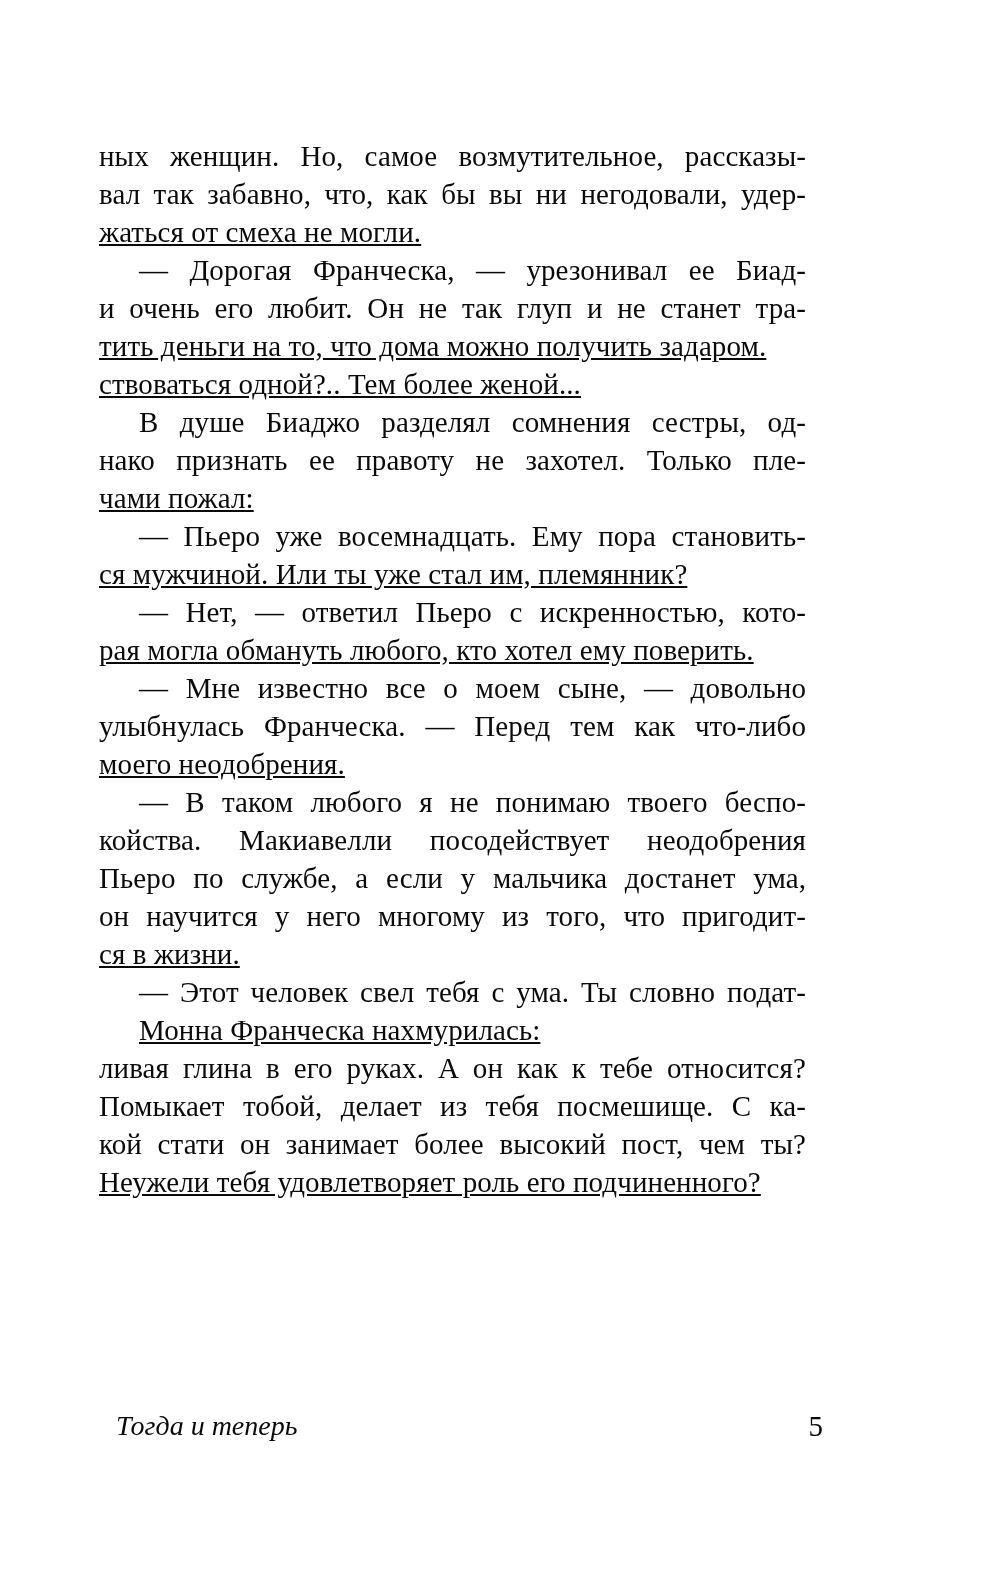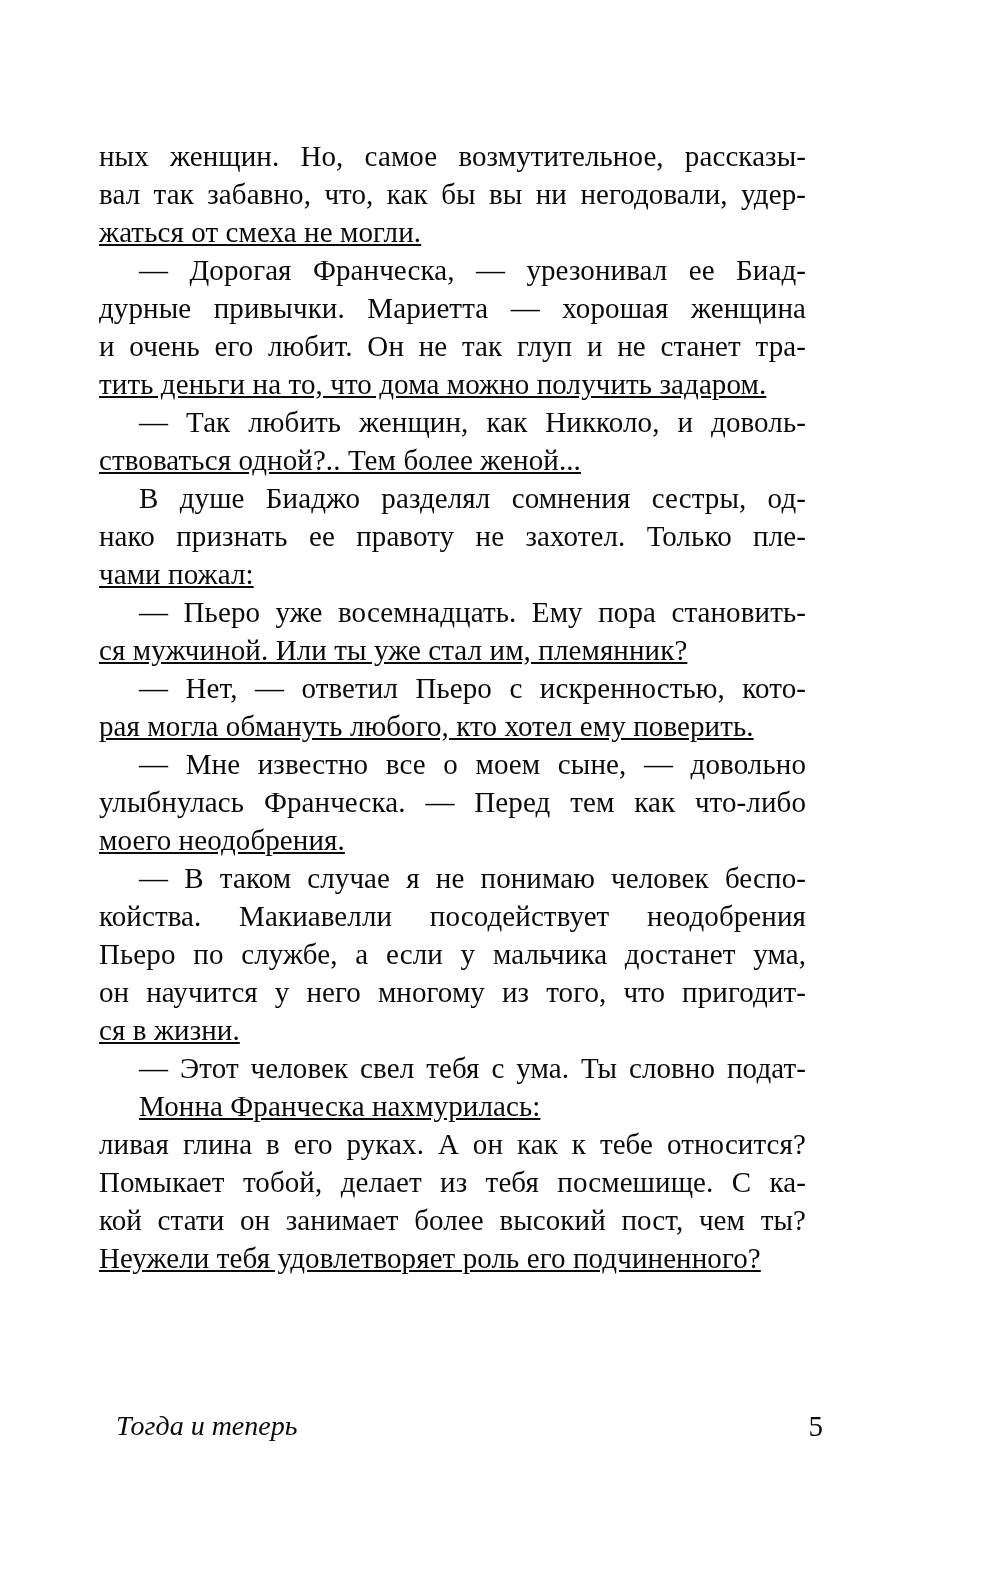--- a/index.html
+++ b/index.html
@@ -60,36 +60,34 @@
 </style>
 </head>
 <body>
 
 <div class="page">
   <div class="text-block" id="text-block">
       <div class="ln">ных женщин. Но, самое возмутительное, рассказы-</div>
       <div class="ln">вал так забавно, что, как бы вы ни негодовали, удер-</div>
       <div class="ln last">жаться от смеха не могли.</div>
       <div class="ln ind">— Дорогая Франческа, — урезонивал ее Биад-</div>
-      <div class="ln">дурные привычки. Мариетта — хорошая женщина</div>
       <div class="ln">и очень его любит. Он не так глуп и не станет тра-</div>
       <div class="ln last">тить деньги на то, что дома можно получить задаром.</div>
-      <div class="ln ind">— Так любить женщин, как Никколо, и доволь-</div>
       <div class="ln last">ствоваться одной?.. Тем более женой...</div>
       <div class="ln ind">В душе Биаджо разделял сомнения сестры, од-</div>
       <div class="ln">нако признать ее правоту не захотел. Только пле-</div>
       <div class="ln last">чами пожал:</div>
       <div class="ln ind">— Пьеро уже восемнадцать. Ему пора становить-</div>
       <div class="ln last">ся мужчиной. Или ты уже стал им, племянник?</div>
       <div class="ln ind">— Нет, — ответил Пьеро с искренностью, кото-</div>
       <div class="ln last">рая могла обмануть любого, кто хотел ему поверить.</div>
       <div class="ln ind">— Мне известно все о моем сыне, — довольно</div>
       <div class="ln">улыбнулась Франческа. — Перед тем как что-либо</div>
       <div class="ln last">моего неодобрения.</div>
-      <div class="ln ind">— В таком случае я не понимаю человек беспо-</div>
+      <div class="ln ind">— В таком любого я не понимаю твоего беспо-</div>
       <div class="ln">койства. Макиавелли посодействует неодобрения</div>
       <div class="ln">Пьеро по службе, а если у мальчика достанет ума,</div>
       <div class="ln">он научится у него многому из того, что пригодит-</div>
       <div class="ln last">ся в жизни.</div>
       <div class="ln ind">— Этот человек свел тебя с ума. Ты словно подат-</div>
       <div class="ln last ind">Монна Франческа нахмурилась:</div>
       <div class="ln">ливая глина в его руках. А он как к тебе относится?</div>
       <div class="ln">Помыкает тобой, делает из тебя посмешище. С ка-</div>
       <div class="ln">кой стати он занимает более высокий пост, чем ты?</div>
       <div class="ln last">Неужели тебя удовлетворяет роль его подчиненного?</div>

